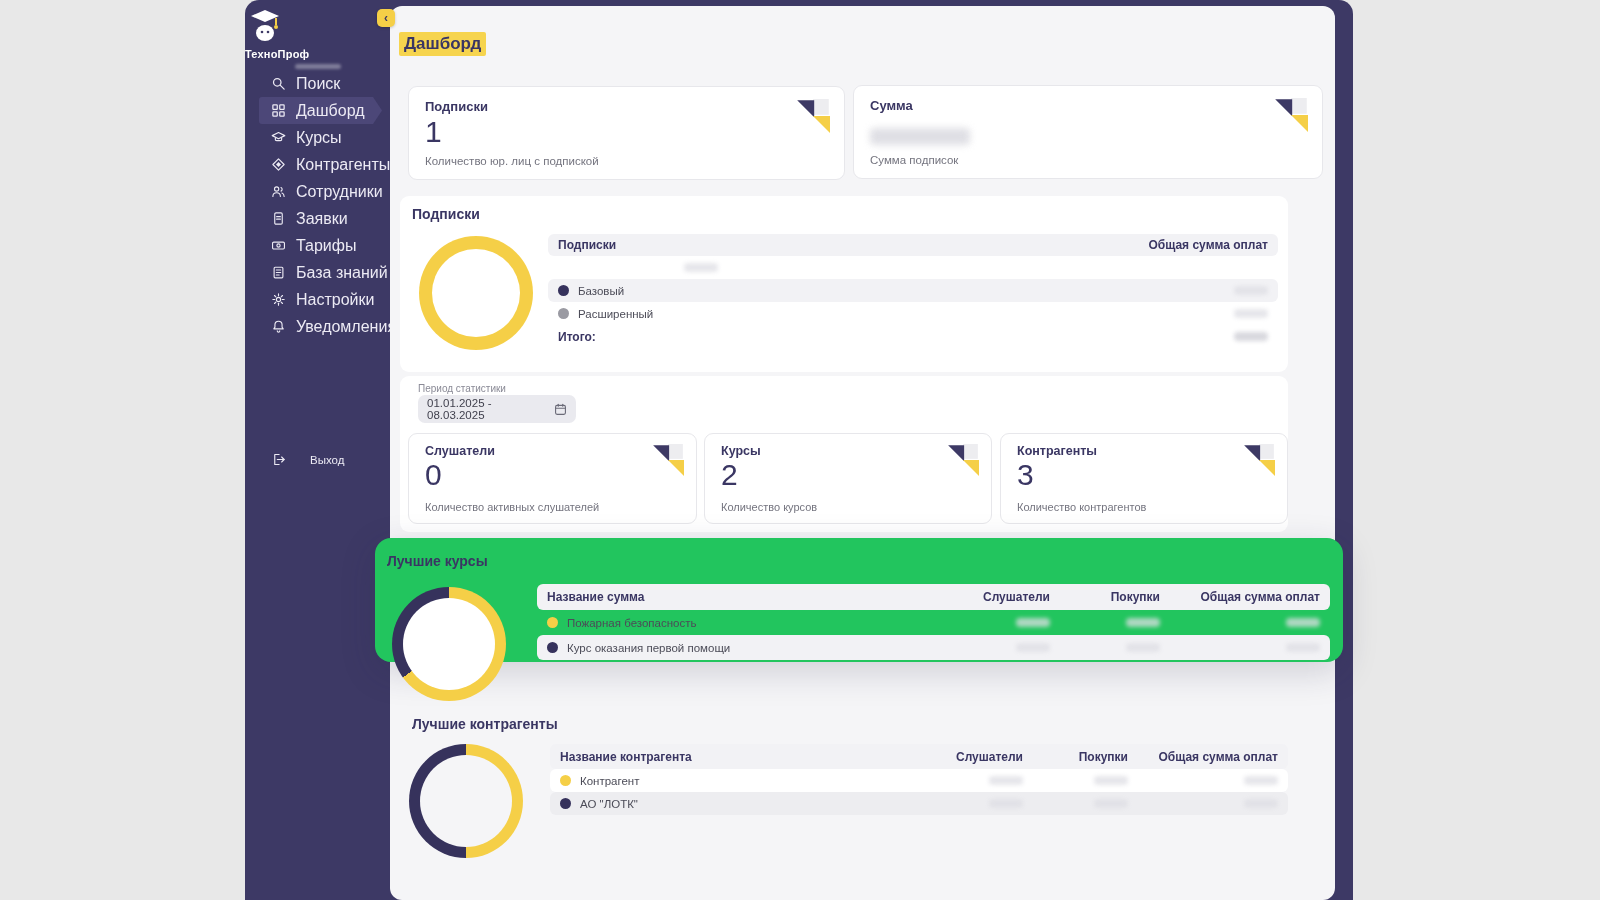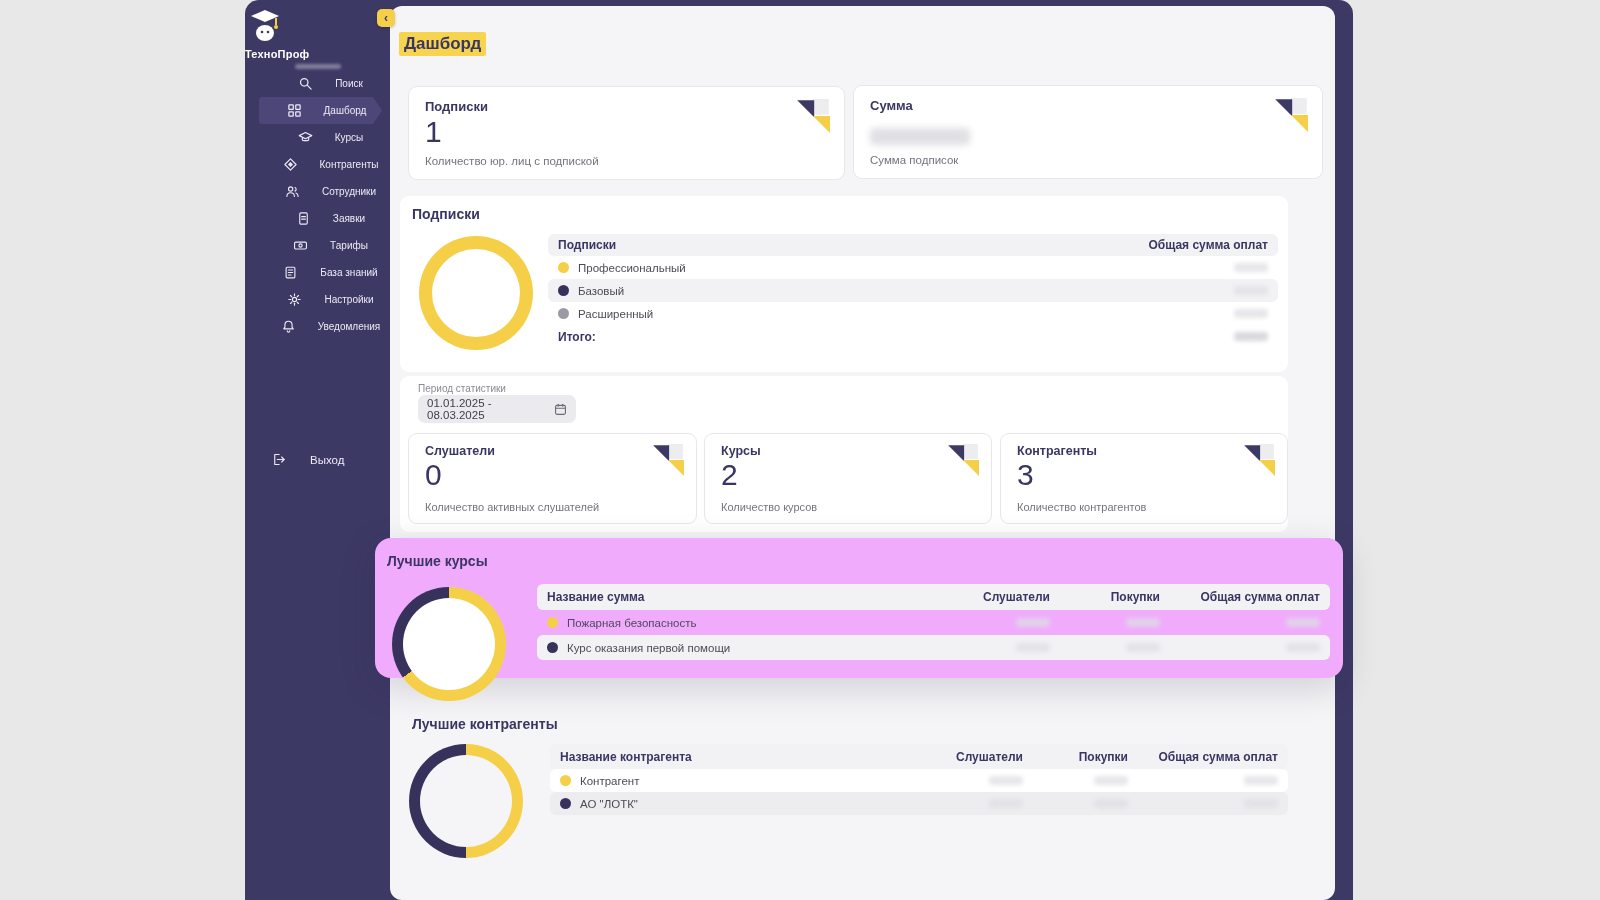--- a/index.html
+++ b/index.html
@@ -5,21 +5,21 @@
   html,body{margin:0;padding:0;background:#e8e8e8;font-family:"Liberation Sans",sans-serif;}
   .stage{position:relative;width:1600px;height:900px;overflow:hidden;background:#e8e8e8;}
   
   .app{position:absolute;left:245px;top:0;width:1108px;height:900px;background:#3d3965;border-radius:14px 14px 0 0;}
   
   .sidebar{position:absolute;left:0;top:0;width:145px;height:100%;color:#eceaf4;}
   .logo{position:absolute;left:0;top:6px;width:100%;text-align:left;}
   .logo .title{font-size:11px;font-weight:700;color:#fff;margin-top:2px;letter-spacing:.2px;}
   .logo .sub-pill{width:46px;height:5px;margin:4px auto 0;background:rgba(255,255,255,.35);border-radius:3px;filter:blur(1.5px);}
   .menu{position:absolute;left:0;top:70px;width:100%;}
-  .mi{position:relative;height:27px;display:flex;align-items:center;gap:22px;padding-left:26px;font-size:10px;color:#eceaf4;cursor:pointer;justify-content:center;}
+  .mi{position:relative;height:27px;display:flex;align-items:center;gap:10px;padding-left:26px;font-size:16px;color:#eceaf4;cursor:pointer;}
   .mi .ic{width:15px;height:15px;display:flex;align-items:center;justify-content:center;flex:0 0 15px;}
   .mi.active{margin-left:14px;padding-left:12px;width:111px;background:#4c4778;clip-path:polygon(0 0,calc(100% - 9px) 0,100% 50%,calc(100% - 9px) 100%,0 100%);border-radius:3px;}
   .logout{position:absolute;left:26px;top:452px;display:flex;align-items:center;gap:24px;font-size:11.5px;color:#eceaf4;cursor:pointer;}
   .logout .ic{width:15px;height:15px;}
   
   .collapse-btn{position:absolute;left:377px;top:9px;width:18px;height:18px;background:#f5cf47;border-radius:5px;display:flex;align-items:center;justify-content:center;color:#3d3965;font-weight:700;font-size:12px;line-height:1;cursor:pointer;box-shadow:0 1px 3px rgba(0,0,0,.2);z-index:5;}
   
   .content{position:absolute;left:145px;top:6px;width:945px;height:894px;background:#f5f5f7;border-radius:12px;overflow:hidden;}
   .page-title{position:absolute;left:9px;top:26px;font-size:17px;font-weight:700;color:#3a3663;background:#f6d44e;padding:2px 5px;border-radius:2px;}
   .card{position:absolute;background:#fff;border:1px solid #e7e7eb;border-radius:9px;box-sizing:border-box;}
@@ -46,21 +46,21 @@
   .trow .col{text-align:right;}
   .dot{width:11px;height:11px;border-radius:50%;flex:0 0 11px;}
   .pill{display:inline-block;width:34px;height:9px;background:#dedee4;border-radius:4px;filter:blur(2px);opacity:.75;}
   .pill.big{width:100px;height:17px;filter:blur(3.5px);background:#dcdce2;opacity:.9;}
   .total-label{font-size:12px;color:#3a3663;font-weight:600;}
   
   .p-label{position:absolute;left:18px;top:7px;font-size:10px;color:#8a8a96;}
   .p-input{position:absolute;left:18px;top:19px;width:158px;height:28px;background:#eaeaef;border-radius:7px;display:flex;align-items:center;gap:8px;padding:0 9px;box-sizing:border-box;font-size:11.5px;color:#3f3f4c;cursor:pointer;}
   .p-input .dtxt{flex:1;}
   
-  .float-card{position:absolute;left:375px;top:538px;width:968px;height:140px;background:#f0abfc;border-radius:16px;box-shadow:0 10px 35px rgba(40,38,70,.18);z-index:4;}
+  .float-card{position:absolute;left:375px;top:538px;width:968px;height:124px;background:#22c55e;border-radius:16px;box-shadow:0 10px 35px rgba(40,38,70,.18);z-index:4;}
 </style>
 </head>
 <body>
 
 <div class="stage">
 
   <div class="app">
 
     <div class="sidebar">
       <div class="logo">
@@ -219,24 +219,20 @@
 
       <div class="card noborder" style="left:10px;top:190px;width:888px;height:176px;">
         <div class="sec-title" style="position:absolute;left:12px;top:10px;">Подписки</div>
         <div class="donut thick" data-donut="0" style="left: 19px; top: 40px; background: conic-gradient(rgb(245, 207, 71) 0%, rgb(245, 207, 71) 100%);"></div>
         <div class="tbl" style="left:148px;top:38px;width:730px;">
           <div class="trow head" style="height:22px;">
             <span class="name">Подписки</span>
             <span class="col" style="width:160px;">Общая сумма оплат</span>
           </div>
           <div class="trow" style="height:23px;">
-            <span class="name">
-                <span class="dot" style="background: rgb(245, 207, 71);"></span>
-                <span>Профессиональный</span>
-              </span>
             <span class="col" style="width:160px;"><span class="pill"></span></span>
           </div>
           <div class="trow alt" style="height:23px;">
             <span class="name">
                 <span class="dot" style="background: rgb(54, 50, 92);"></span>
                 <span>Базовый</span>
               </span>
             <span class="col" style="width:160px;"><span class="pill"></span></span>
           </div>
           <div class="trow" style="height:23px;">

